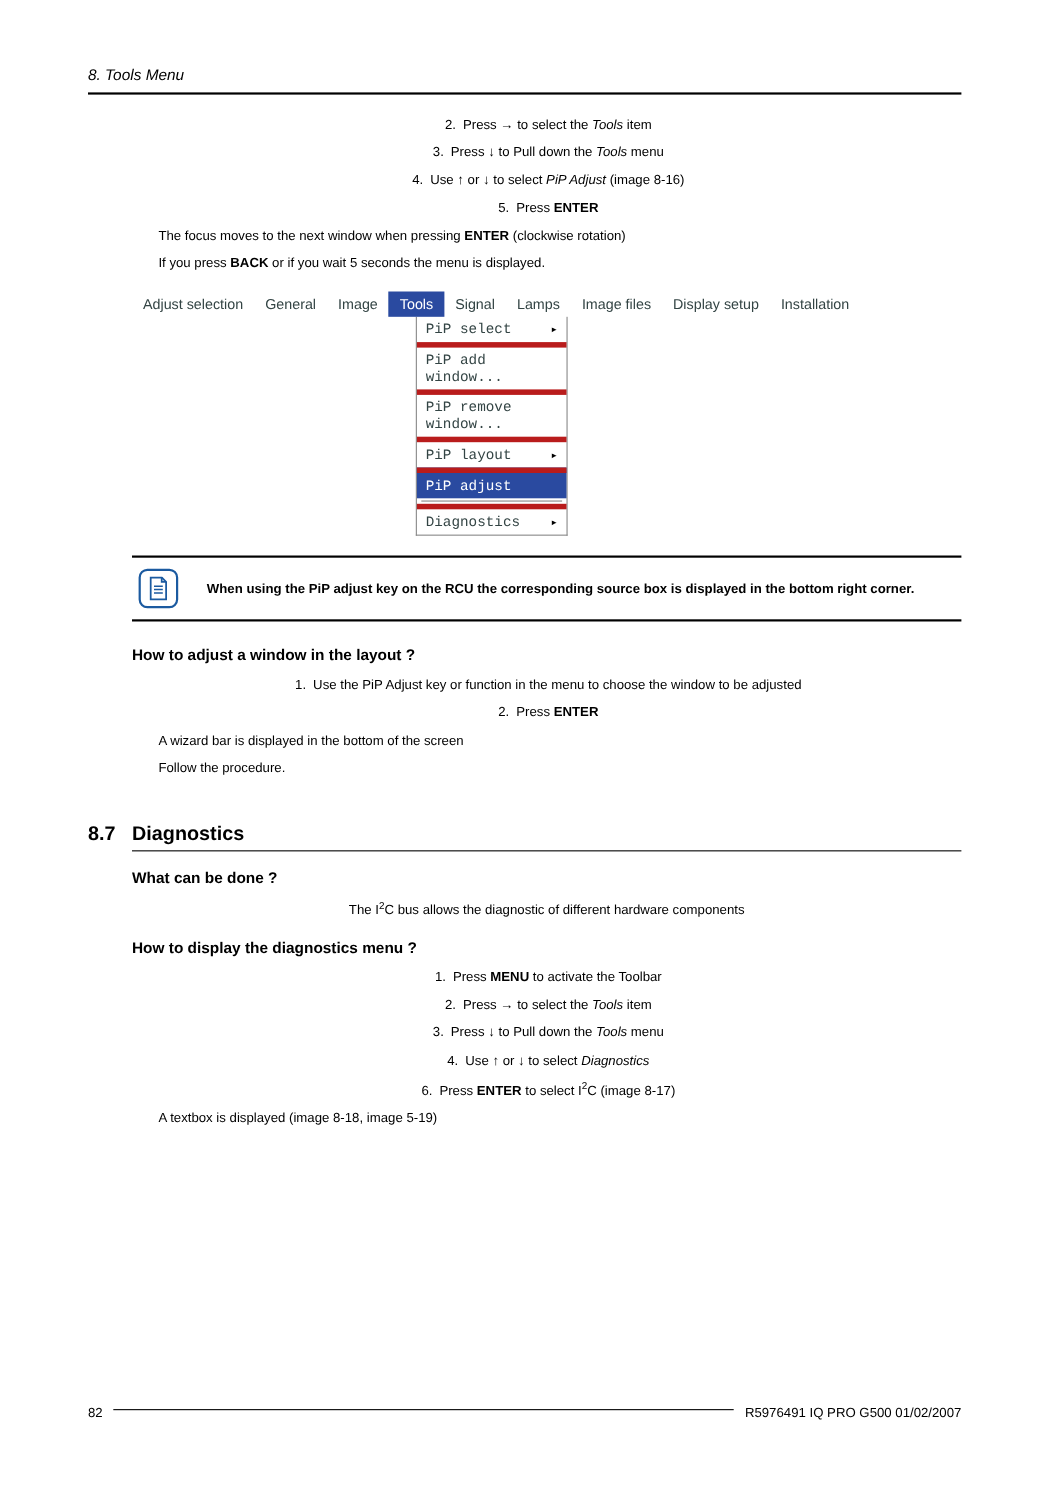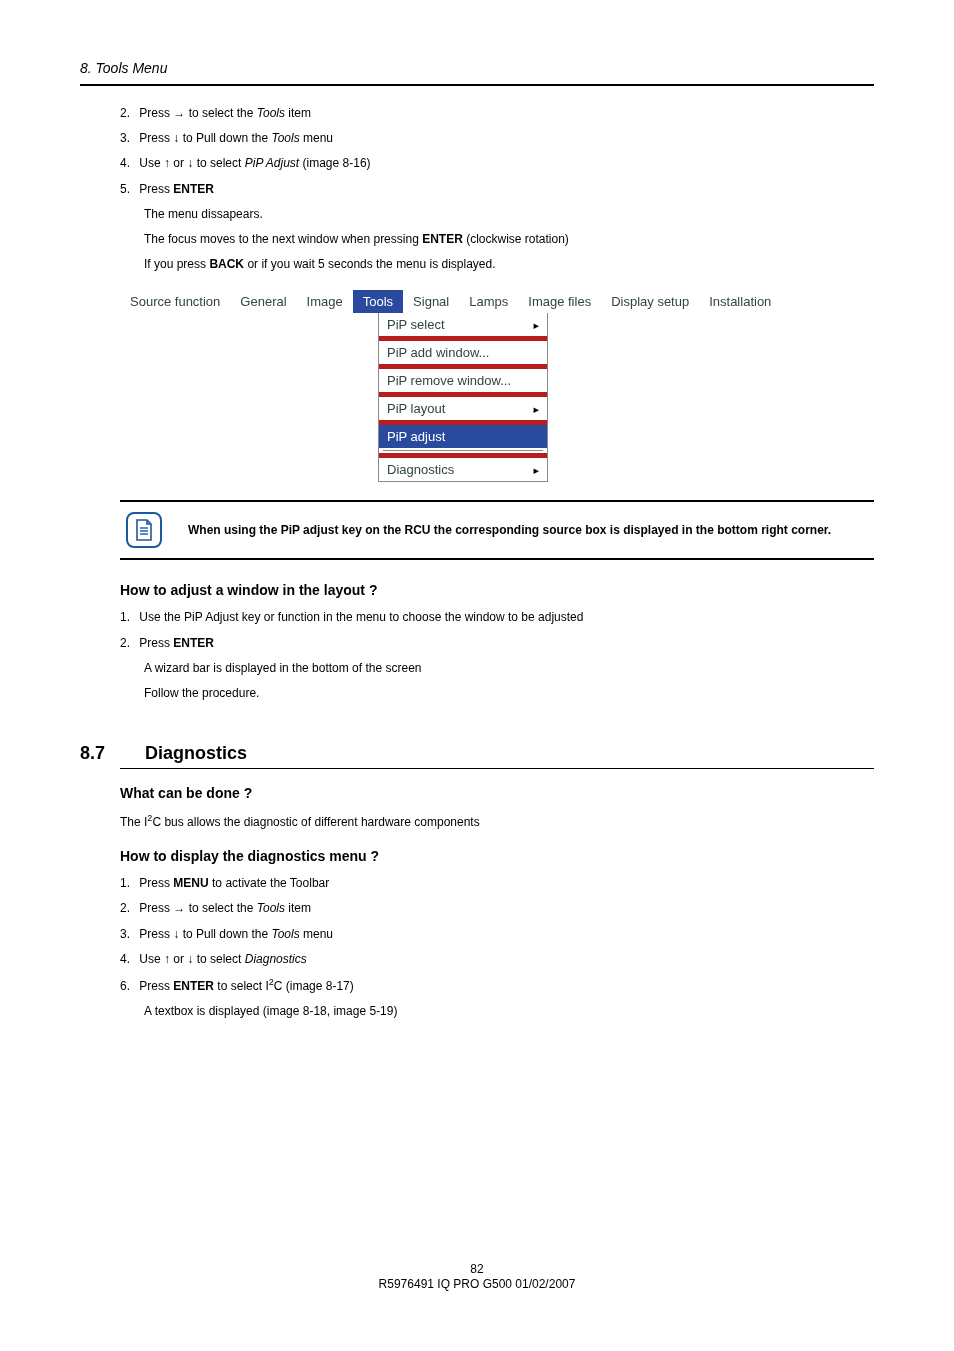--- a/index.html
+++ b/index.html
@@ -28,20 +28,21 @@
     border-top: 1px solid #000;
     margin: 4px 0;
   }
   .content {
     margin-left: 40px;
   }
   .ol-step {
     list-style: none;
     margin-bottom: 6px;
     line-height: 1.6;
+    text-align: center;
   }
   .ol-step .num {
     display: inline-block;
     width: 16px;
   }
   .sub {
     margin-left: 24px;
     margin-bottom: 6px;
     line-height: 1.6;
   }
@@ -64,24 +65,25 @@
   }
   .menubar .mitem.active {
     background: #2a4aa0;
     color: #fff;
   }
   .dropdown {
     margin-left: 258px;
     border-left: 1px solid #888;
     border-right: 1px solid #888;
     border-bottom: 1px solid #888;
-    width: 170px;
+    width: 138px;
     font-size: 13px;
     color: #344;
     margin-top: -1px;
+    font-family: Liberation Mono, monospace;
   }
   .dropdown .ditem {
     display: flex;
     justify-content: space-between;
     align-items: center;
     padding: 4px 8px;
     border-top: 5px solid #b91c1c;
   }
   .dropdown .ditem:first-child { border-top:none; }
   .dropdown .ditem.sel {
@@ -127,42 +129,40 @@
   .subheading {
     font-weight: bold;
     font-size: 14px;
     margin: 16px 0 10px 0;
   }
   .section-row {
     display: flex;
     align-items: baseline;
     margin-top: 40px;
     margin-bottom: 2px;
-    gap: 25px;
   }
   .section-num {
     font-weight: bold;
     font-size: 18px;
     width: 40px;
     margin-left: -40px;
   }
   .section-title {
     font-weight: bold;
     font-size: 18px;
   }
   .footer {
     position: absolute;
     bottom: 60px;
     left: 80px;
     right: 80px;
     display: flex;
     justify-content: space-between;
     align-items: center;
     font-size: 12px;
-    flex-direction: column;
   }
   .footer-line {
     flex: 1;
     border-top: 1px solid #000;
     margin: 0 10px;
     position: relative;
     top: -3px;
   }
   sup.s2 { font-size: 9px; vertical-align: super; }
 </style>
@@ -183,31 +183,30 @@
     <span>Press ↓ to Pull down the </span><span class="ital">Tools</span><span> menu</span>
   </div>
   <div class="ol-step">
     <span class="num">4.</span>
     <span>Use ↑ or ↓ to select </span><span class="ital">PiP Adjust</span><span> (image 8-16)</span>
   </div>
   <div class="ol-step">
     <span class="num">5.</span>
     <span>Press </span><span class="bold">ENTER</span>
   </div>
-  <div class="sub">The menu dissapears.</div>
   <div class="sub">
     <span>The focus moves to the next window when pressing </span><span class="bold">ENTER</span><span> (clockwise rotation)</span>
   </div>
   <div class="sub">
     <span>If you press </span><span class="bold">BACK</span><span> or if you wait 5 seconds the menu is displayed.</span>
   </div>
 
   <div class="menu-figure">
     <div class="menubar">
-      <div class="mitem">Source function</div>
+      <div class="mitem">Adjust selection</div>
       <div class="mitem">General</div>
       <div class="mitem">Image</div>
       <div class="mitem active">Tools</div>
       <div class="mitem">Signal</div>
       <div class="mitem">Lamps</div>
       <div class="mitem">Image files</div>
       <div class="mitem">Display setup</div>
       <div class="mitem">Installation</div>
     </div>
     <div class="dropdown">

